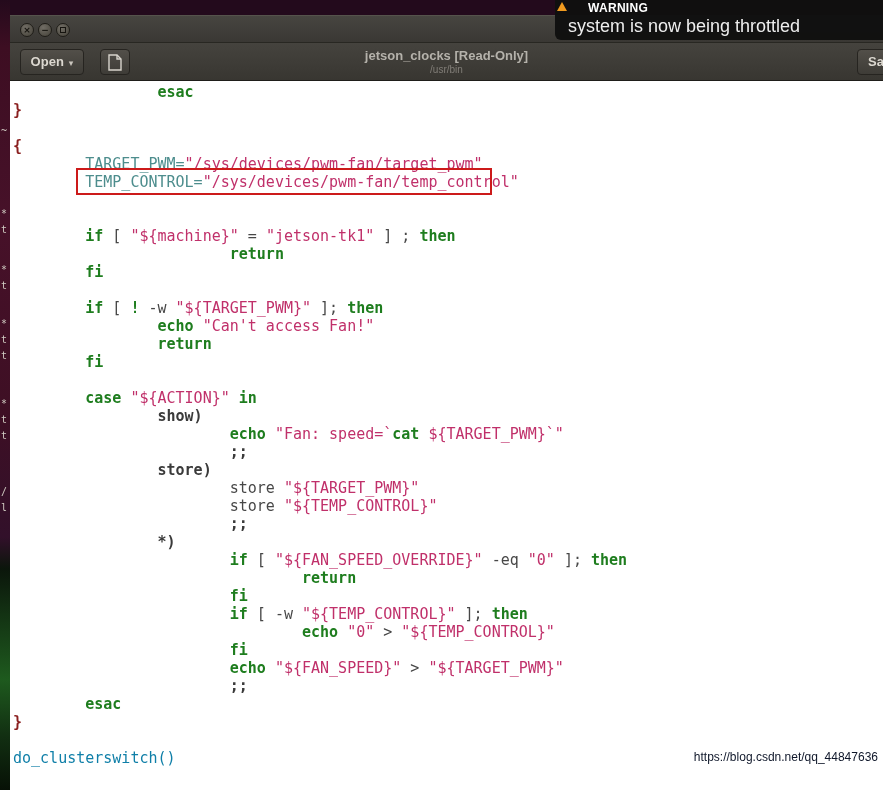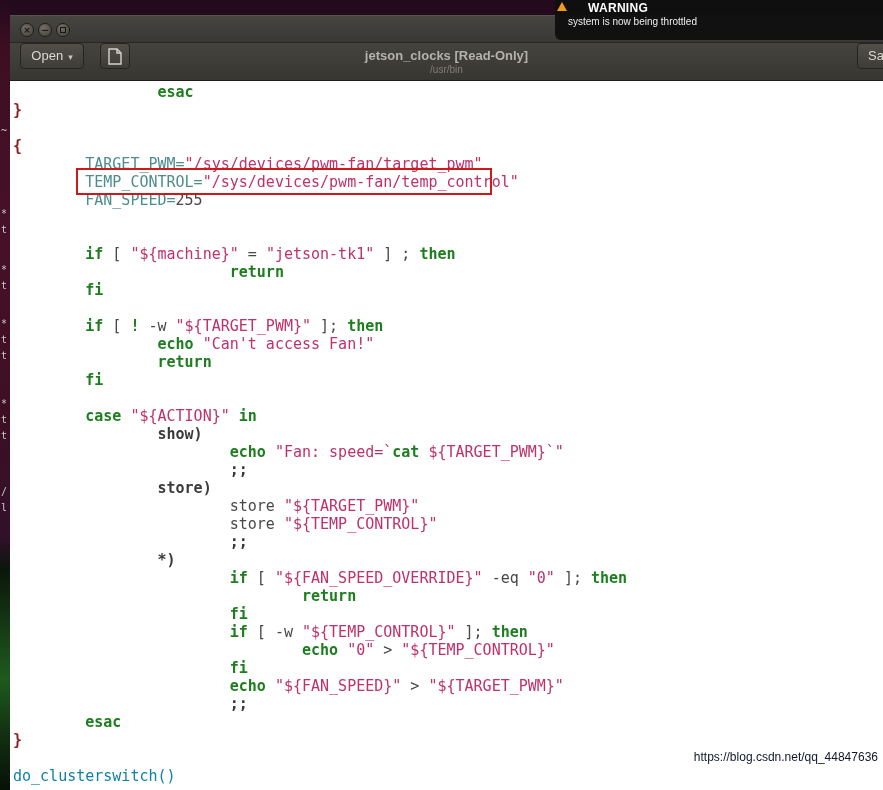--- a/index.html
+++ b/index.html
@@ -21,35 +21,35 @@
   .win-btn { position:absolute; top:7px; width:14px; height:14px; border-radius:50%;
     background:radial-gradient(circle at 35% 30%,#716d65,#454239); border:1px solid #1f1d18;
     color:#16140f; font:bold 9px/12px "DejaVu Sans",sans-serif; text-align:center; cursor:default; }
   #btn-close{left:10px} #btn-min{left:28px} #btn-max{left:46px}
   .max-square { display:inline-block; width:6px; height:6px; border:1px solid #16140f; margin-top:3px; }
   #window-title { position:absolute; left:76px; top:6px; font-size:13px; font-weight:bold; color:#c2beb6; white-space:nowrap; }
 
   
   #toolbar { position:absolute; left:10px; top:43px; width:873px; height:38px;
     background:linear-gradient(#45433e,#383631); border-bottom:1px solid #1f1e1a; z-index:4; }
-  .tb-btn { position:absolute; top:0; height:26px; background:linear-gradient(#524f49,#3e3c37);
-    border:1px solid #262420; border-radius:4px; color:#dcd8d0; font-size:13px; line-height:24px; text-align:center; }
+  .tb-btn { position:absolute; top:6px; height:26px; background:linear-gradient(#524f49,#3e3c37);
+    border:1px solid #262420; border-radius:4px; color:#dcd8d0; font-size:13px; line-height:24px; text-align:center;font-weight:bold; }
   #open-btn { left:10px; width:64px; }
   #open-caret { font-size:9px; margin-left:5px; color:#c9c5bd; }
   #newdoc-btn { left:90px; width:30px; }
   #newdoc-btn svg { margin-top:4px; }
   #save-btn { right:-36px; width:62px; text-align:left; padding-left:10px; }
   #doc-title { position:absolute; left:0; right:0; top:5px; text-align:center; font-size:13px; font-weight:bold; color:#b5b2ab; }
   #doc-path  { position:absolute; left:0; right:0; top:21px; text-align:center; font-size:10px; color:#807d77; }
 
   
   #toast { position:absolute; right:0; top:0; width:328px; height:40px; background:rgba(16,16,16,0.97);
     border-radius:0 0 0 6px; z-index:20; }
   #toast-title { position:absolute; left:13px; top:1px; font-size:12px; font-weight:bold; color:#ffffff; letter-spacing:0.3px;margin-left:20px; }
-  #toast-msg { position:absolute; left:13px; top:16px; font-size:10px; color:#ededed; }
+  #toast-msg { position:absolute; left:13px; top:16px; font-size:18px; color:#ededed; }
   #toast-warning-icon { position:absolute; left:2px; top:2px; width:0; height:0;
     border-left:5px solid transparent; border-right:5px solid transparent; border-bottom:9px solid #f09a1f; }
 
   
   #editor { position:absolute; left:10px; top:81px; width:873px; height:787px; background:#fff; overflow:hidden; z-index:2; }
   #code-area { padding:2px 0 0 3px; }
   .code-line { height:18px; white-space:pre; tab-size:8; -moz-tab-size:8;
     font:15px/18px "DejaVu Sans Mono",monospace; color:#474747; }
   .tok-d  { color:#474747; }
   .tok-k  { color:var(--c-keyword,#1e7d1e); font-weight:bold; }
@@ -106,21 +106,20 @@
   </div>
 
   <div id="editor">
     <div id="code-area">
         <div class="code-line"><span class="tok-d">		</span><span class="tok-k">esac</span></div>
         <div class="code-line"><span class="tok-b">}</span></div>
         <div class="code-line"></div>
         <div class="code-line"><span class="tok-b">{</span></div>
         <div class="code-line"><span class="tok-d">	</span><span class="tok-v">TARGET_PWM=</span><span class="tok-s">"/sys/devices/pwm-fan/target_pwm"</span></div>
         <div class="code-line"><span class="tok-d">	</span><span class="tok-v">TEMP_CONTROL=</span><span class="tok-s">"/sys/devices/pwm-fan/temp_control"</span></div>
-        <div class="code-line"><span class="tok-d">	</span><span class="tok-v">FAN_SPEED=</span><span class="tok-d">255</span></div>
         <div class="code-line"></div>
         <div class="code-line"><span class="tok-d">	</span></div>
         <div class="code-line"><span class="tok-d">	</span><span class="tok-k">if</span><span class="tok-d"> [ </span><span class="tok-s">"${machine}"</span><span class="tok-d"> = </span><span class="tok-s">"jetson-tk1"</span><span class="tok-d"> ] ; </span><span class="tok-k">then</span></div>
         <div class="code-line"><span class="tok-d">			</span><span class="tok-k">return</span></div>
         <div class="code-line"><span class="tok-d">	</span><span class="tok-k">fi</span></div>
         <div class="code-line"></div>
         <div class="code-line"><span class="tok-d">	</span><span class="tok-k">if</span><span class="tok-d"> [ </span><span class="tok-k">!</span><span class="tok-d"> -w </span><span class="tok-s">"${TARGET_PWM}"</span><span class="tok-d"> ]; </span><span class="tok-k">then</span></div>
         <div class="code-line"><span class="tok-d">		</span><span class="tok-k">echo</span><span class="tok-d"> </span><span class="tok-s">"Can't access Fan!"</span></div>
         <div class="code-line"><span class="tok-d">		</span><span class="tok-k">return</span></div>
         <div class="code-line"><span class="tok-d">	</span><span class="tok-k">fi</span></div>

